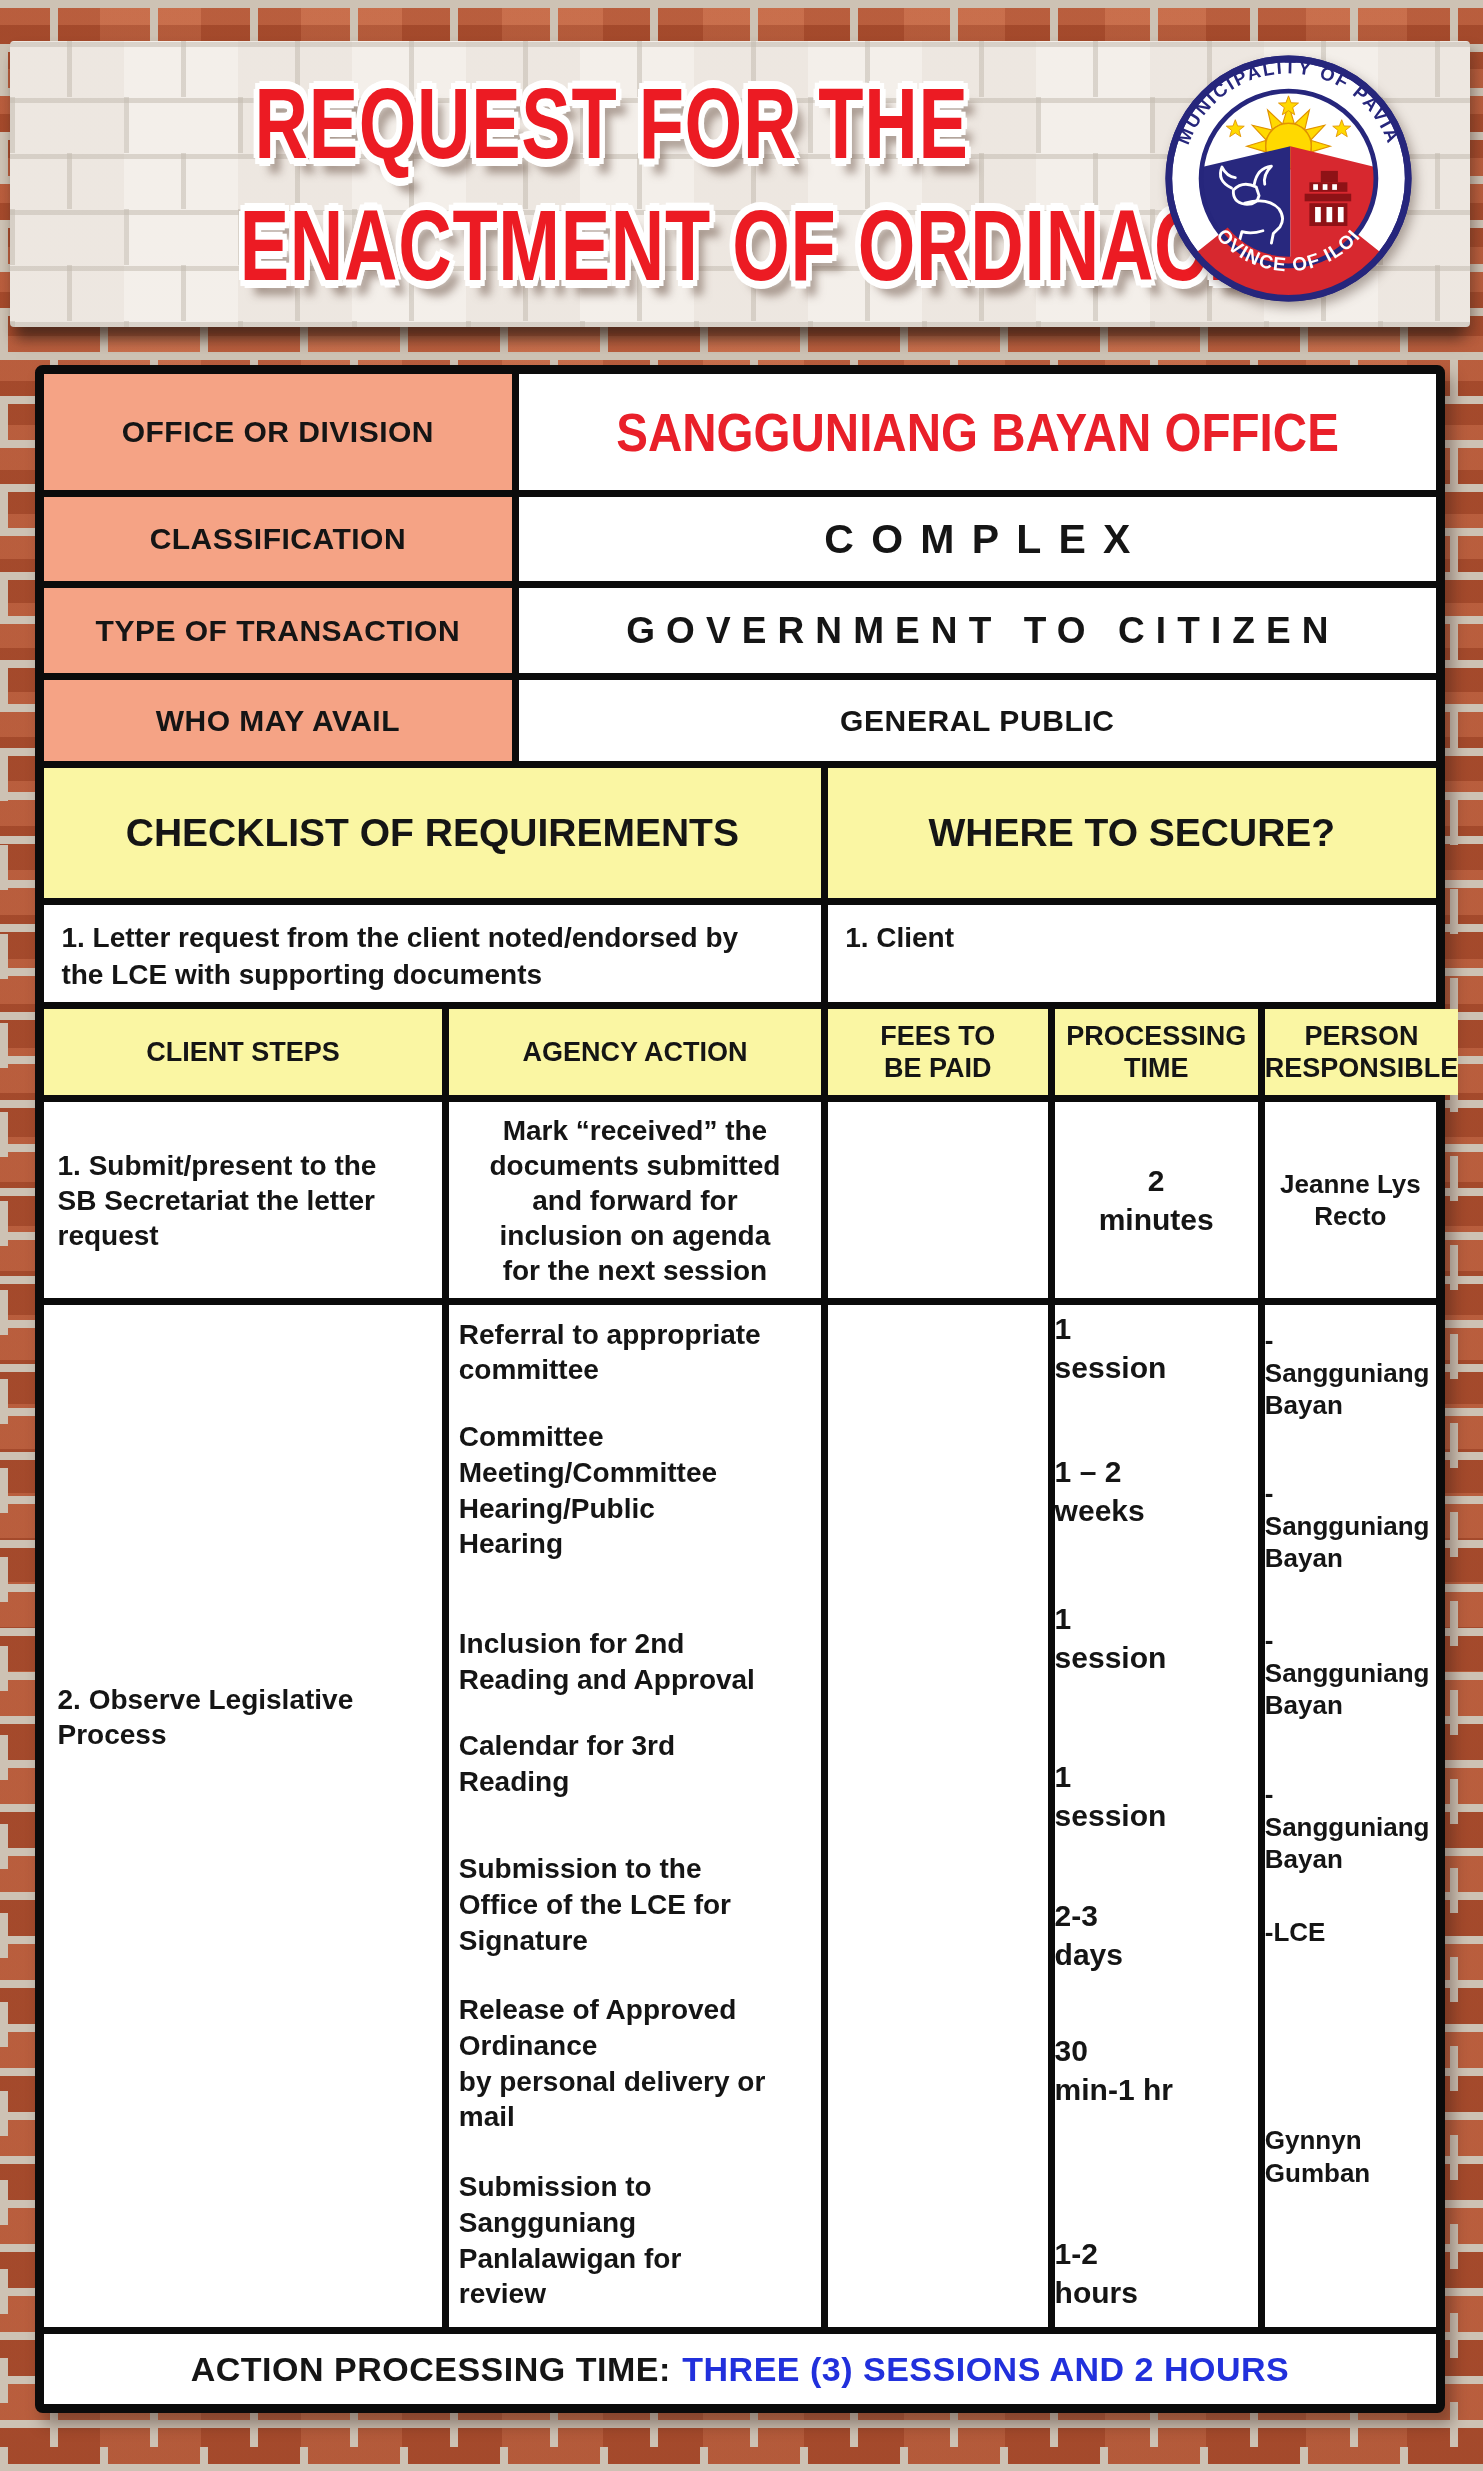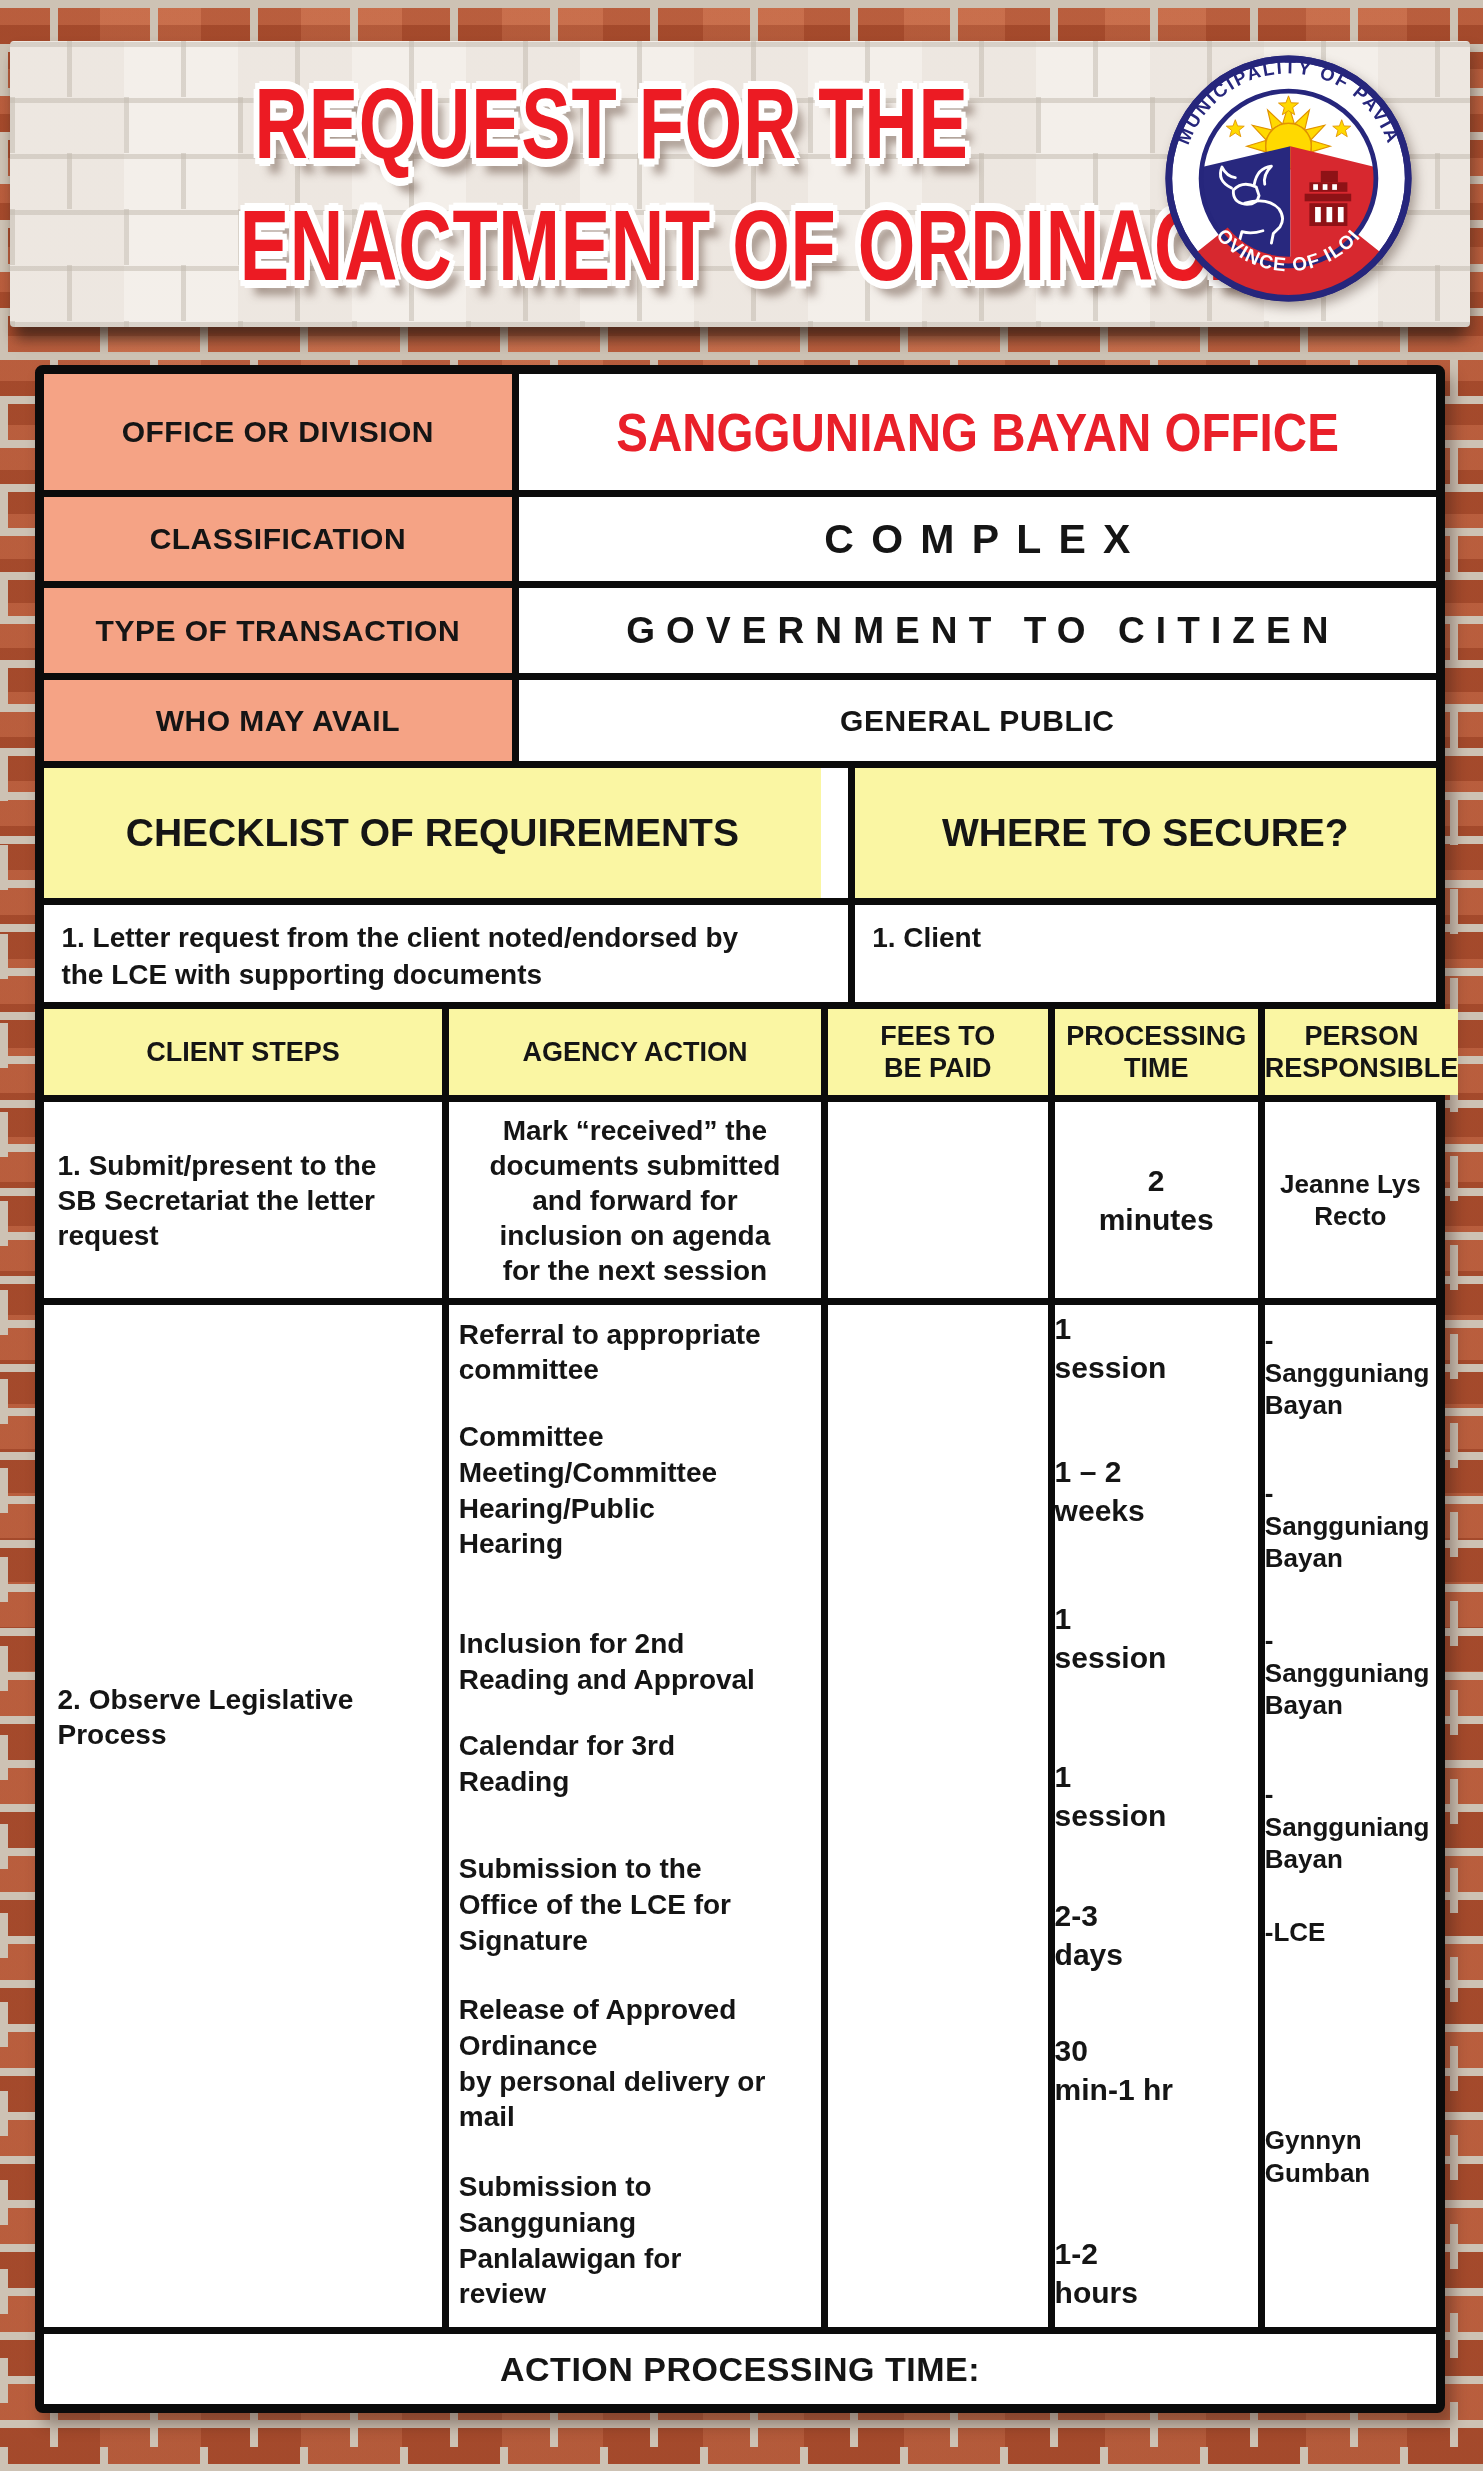--- a/index.html
+++ b/index.html
@@ -43,21 +43,21 @@
   .seal text{font-family:"Liberation Sans",sans-serif;font-weight:bold;}
   
   .doc-table{
     position:absolute;left:35px;top:365px;width:1410px;box-sizing:border-box;
     border:9.7px solid #0b0b0b;border-radius:7.7px;background:#fff;
     box-shadow:7.7px 11.6px 15.4px rgba(50,30,20,.38);
   }
   .row{display:grid;border-bottom:7.7px solid #0b0b0b;}
   .row:last-child{border-bottom:none;}
   .cols2a{grid-template-columns:33.6% 1fr;}
-  .cols2b{grid-template-columns:55.8% 1fr;gap:27px;}
+  .cols2b{grid-template-columns:55.8% 1fr;}
   .cols5{grid-template-columns:28.6% 27.2% 16.3% 15.1% 1fr;}
   .cell{display:flex;align-items:center;justify-content:center;text-align:center;color:#151515;box-sizing:border-box;}
   .cell + .cell{border-left:7.7px solid #0b0b0b;}
   .r-office{height:116px}.r-class{height:84px}.r-type{height:85px}.r-avail{height:81px}
   .r-chk{height:130px}.r-req{height:97px}.r-phead{height:86px}.r-p1{height:196px}.r-p2{height:1022px}.r-foot{height:70px}
   .label-cell{background:#f5a385;font-size:30px;font-weight:bold;letter-spacing:0.5px;}
   .v-office{font-size:54px;font-weight:bold;color:#e9202a;transform:scaleX(.88);white-space:nowrap;}
   .v-class{font-size:41px;font-weight:bold;letter-spacing:.42em;text-indent:.42em;}
   .v-type{font-size:37px;font-weight:bold;letter-spacing:.30em;text-indent:.30em;}
   .v-avail{font-size:30px;font-weight:bold;letter-spacing:.02em;}
@@ -273,18 +273,19 @@
 Bayan</div>
         <div class="blk blk-pers" style="top:611px">-LCE</div>
         <div class="blk blk-pers" style="top:819px">Gynnyn
 Gumban</div>
       </div>
     </div>
 
     <div class="row r-foot" style="grid-template-columns:1fr;">
       <div class="cell foot-cell">
         <span>ACTION PROCESSING TIME:</span>
+        <span class="foot-val">THREE (3) SESSIONS AND 2 HOURS</span>
       </div>
     </div>
 
   </section>
 </div>
 
 
 </body></html>

